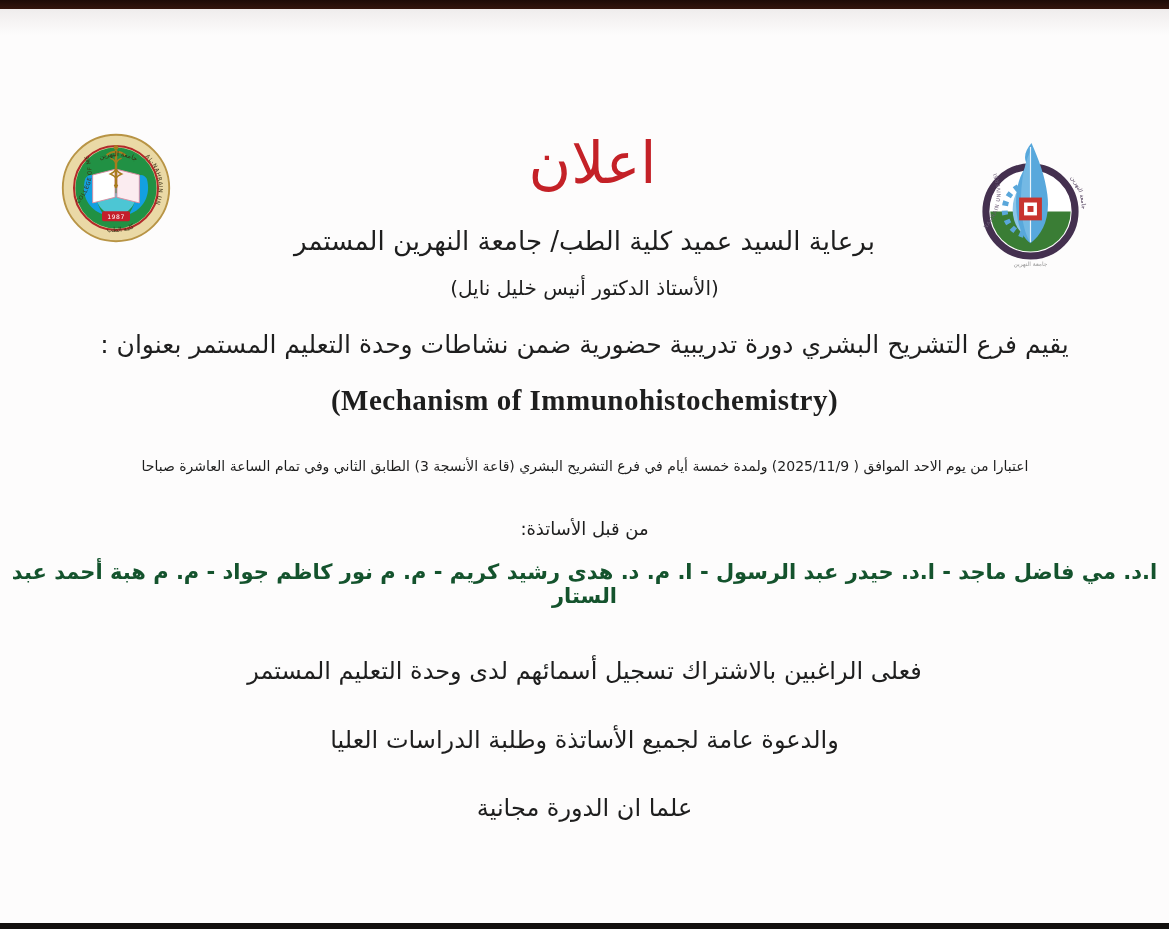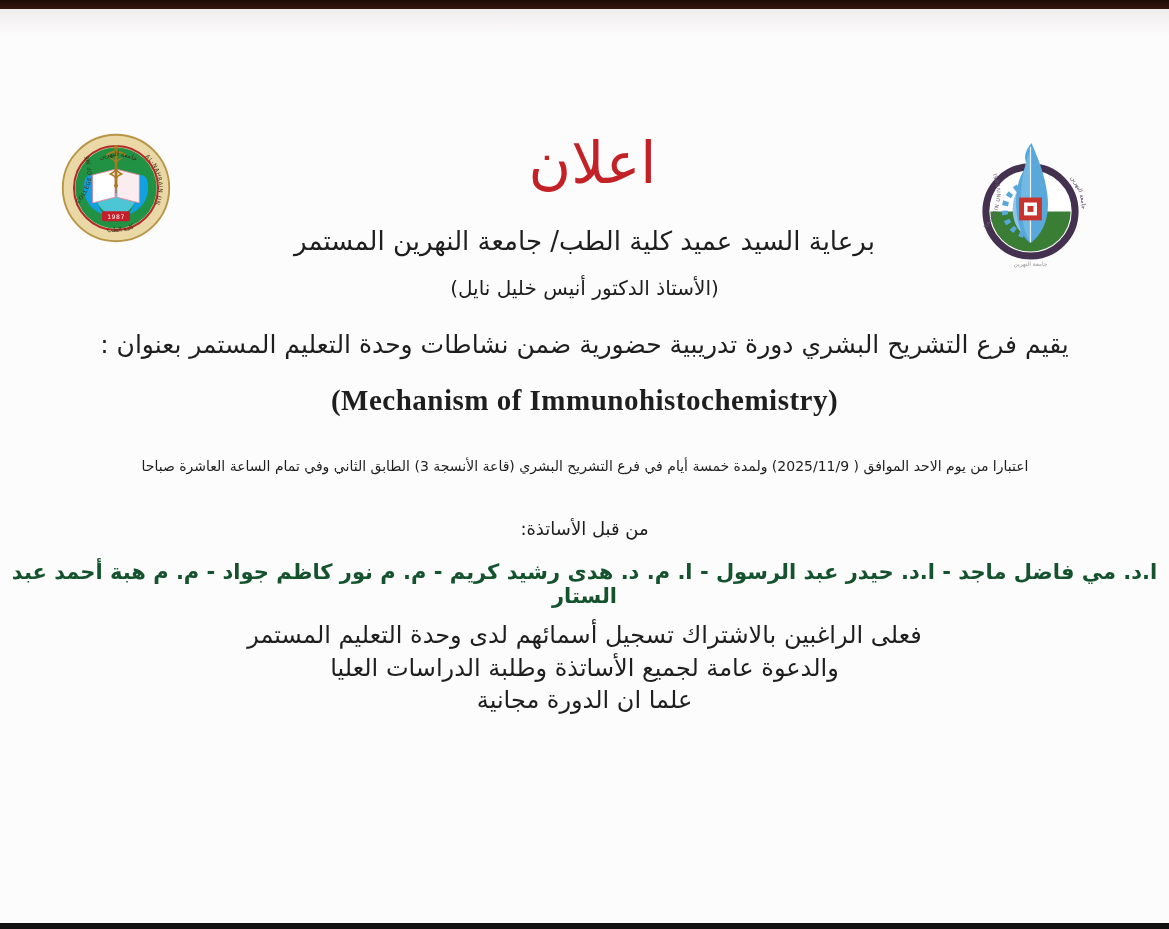--- a/index.html
+++ b/index.html
@@ -19,21 +19,21 @@
   .patronage    { top:226px; font-size:26px; }
   .dean         { top:276px; font-size:20px; }
   .intro        { top:330px; font-size:25px; }
   .course-title { top:384px; font-size:29px; font-weight:700; direction:ltr;
                   font-family:"Liberation Serif","DejaVu Serif",serif; letter-spacing:0.5px; }
   .schedule     { top:456px; left:95px; width:980px; font-size:14px; line-height:1.55; }
   .byline       { top:518px; font-size:18px; }
   .lecturers    { top:560px; font-size:21px; font-weight:700; color:#14532d; }
   .closing      { position:absolute; top:619px; left:0; width:100%; }
   .closing .line2 { position:static; display:block; width:100%; text-align:center;
-                    direction:rtl; font-size:24px; line-height:32.5px; }
+                    direction:rtl; font-size:24px; line-height:32.5px;margin-top:36px; }
 
   .logo { position:absolute; }
   .logo-left  { left:60px;  top:132px; width:112px; height:112px; }
   .logo-right { left:971px; top:137px; width:119px; height:134px; }
   svg { display:block; width:100%; height:100%; }
   .rimtext  { font-family:"DejaVu Sans", sans-serif; letter-spacing:0.6px; }
 </style>
 </head>
 <body>
 

